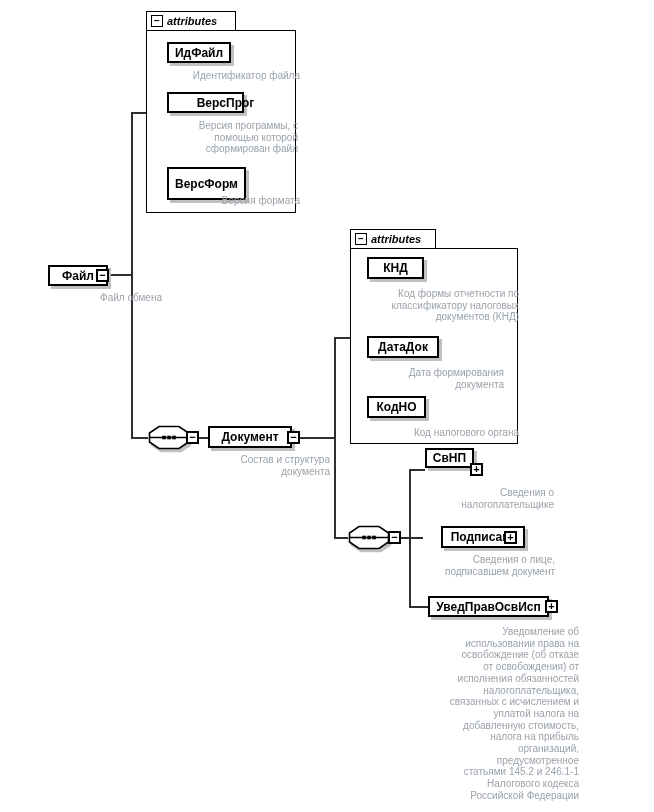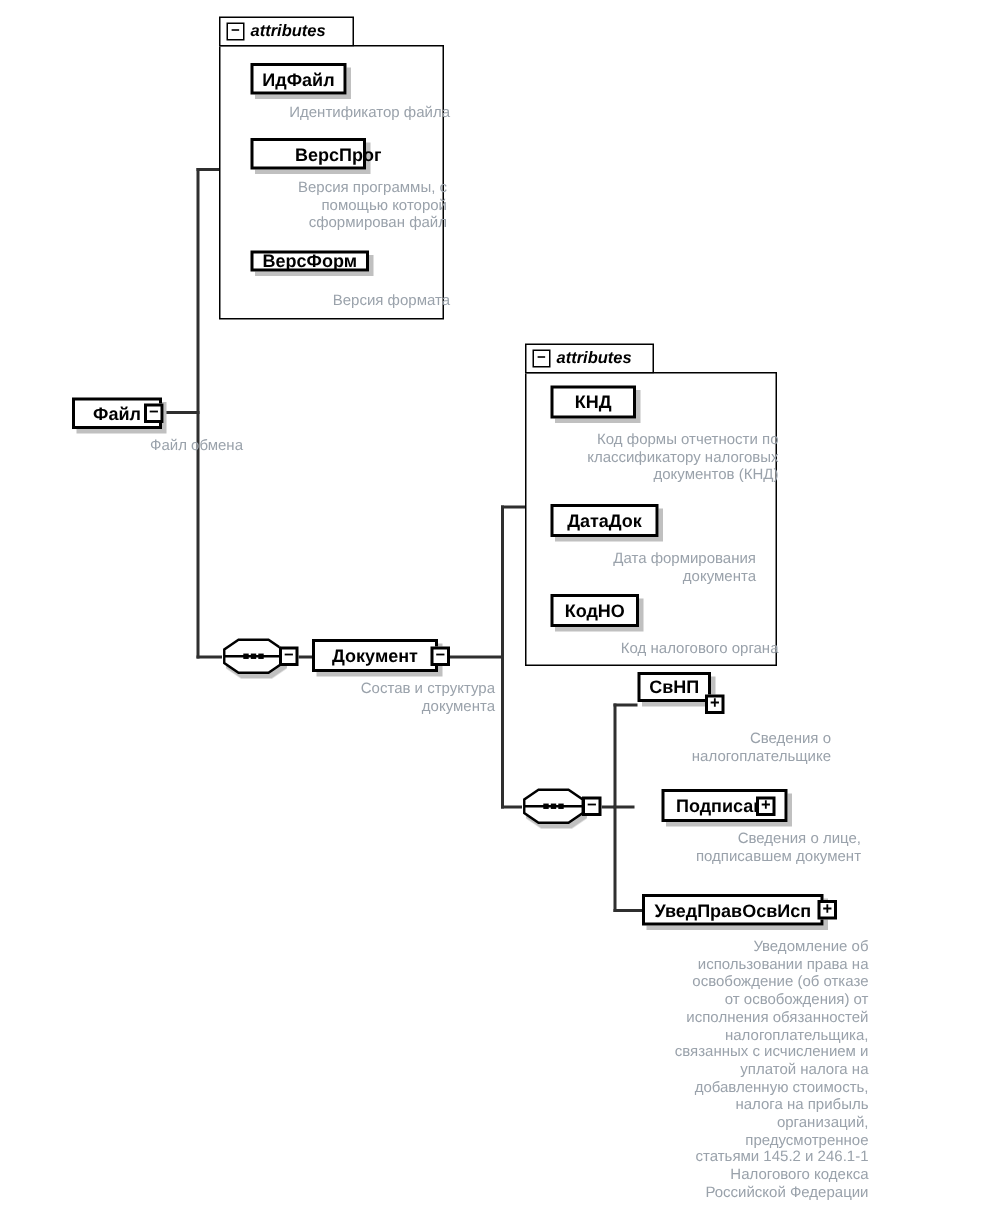--- a/index.html
+++ b/index.html
@@ -57,21 +57,21 @@
   </div>
   <div class="annot" style="left:170px;top:70px;width:130px;">Идентификатор файла</div>
 
   <div class="abox" style="left:167px;top:92px;width:77px;height:21px;padding-left:40px;">
     <span>ВерсПрог</span>
   </div>
   <div class="annot" style="left:170px;top:120px;width:128px;">Версия программы, с
 помощью которой
 сформирован файл</div>
 
-  <div class="abox" style="left:167px;top:167px;width:79px;height:14px;">
+  <div class="abox" style="left:167px;top:167px;width:79px;height:33px;">
     <span>ВерсФорм</span>
   </div>
   <div class="annot" style="left:170px;top:195px;width:130px;">Версия формата</div>
 
   <div class="el" style="left:48px;top:265px;width:60px;height:21px;">
     <span>Файл</span>
   </div>
   <div class="toggle" style="left:96px;top:269px;">−</div>
   <div class="annot" style="left:52px;top:292px;width:110px;">Файл обмена</div>
 
@@ -132,21 +132,21 @@
     <span>СвНП</span>
   </div>
   <div class="toggle" style="left:470px;top:463px;">+</div>
   <div class="annot" style="left:429px;top:487px;width:125px;">Сведения о
 налогоплательщике</div>
 
   <div class="el" style="left:441px;top:526px;width:84px;height:22px;align-items:center;">
     <span>Подписант</span>
   </div>
   <div class="toggle" style="left:504px;top:531px;">+</div>
-  <div class="annot" style="left:434px;top:554px;width:140px;">Сведения о лице,
+  <div class="annot" style="left:415px;top:554px;width:140px;">Сведения о лице,
 подписавшем документ</div>
 
   <div class="el" style="left:428px;top:596px;width:121px;height:21px;">
     <span>УведПравОсвИсп</span>
   </div>
   <div class="toggle" style="left:545px;top:600px;">+</div>
   <div class="annot" style="left:429px;top:626px;width:150px;">Уведомление об
 использовании права на
 освобождение (об отказе
 от освобождения) от

